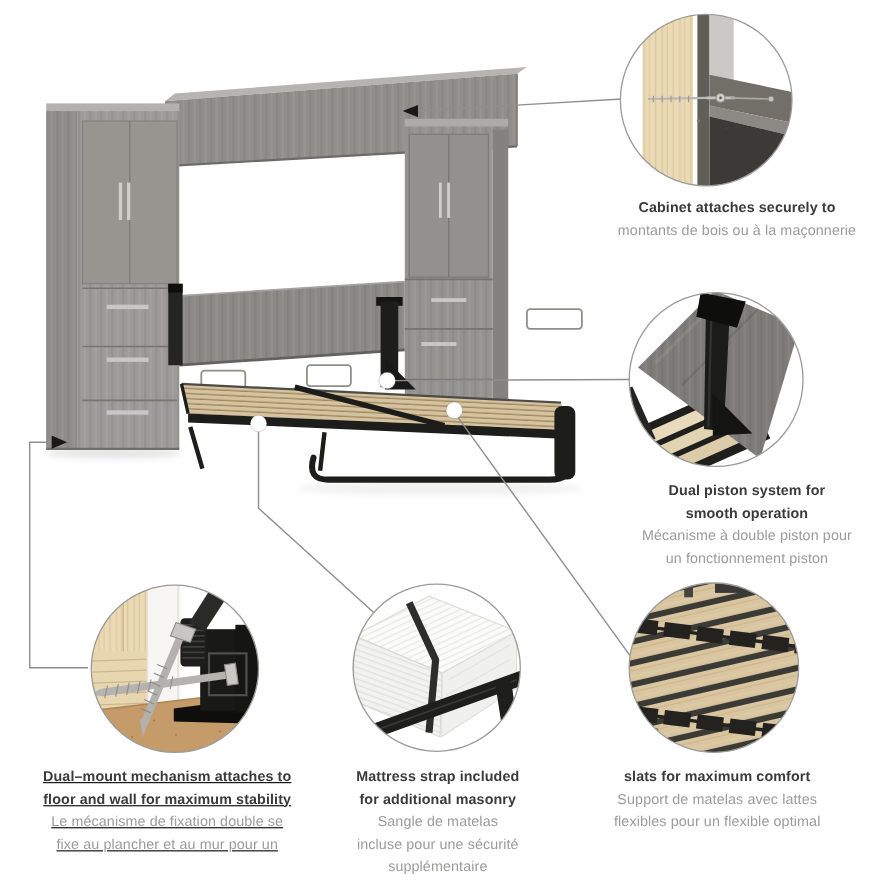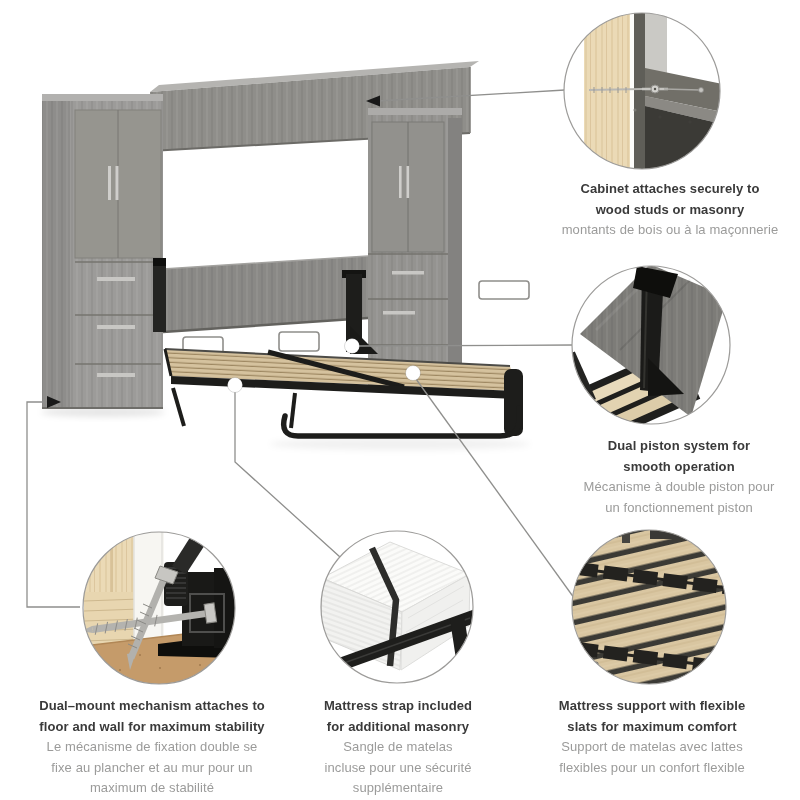--- a/index.html
+++ b/index.html
@@ -341,47 +341,44 @@
       <circle cx="596" cy="664" r="2.5" fill="#787772"></circle>
       <rect x="622" y="528" width="8" height="15" fill="#45443f"></rect>
       <rect x="650" y="527" width="30" height="12" fill="#3a3936"></rect>
     </g>
     <circle cx="649" cy="607" r="77" fill="none" stroke="#9c9b99" stroke-width="1.2"></circle>
   </g>
 </svg>
 
   <div class="callout" style="left:670px;top:179px;">
     <div class="en">Cabinet attaches securely to</div>
-    <div class="en">wood studs or masonry</div>
     <div class="fr">montants de bois ou à la maçonnerie</div>
   </div>
 
   <div class="callout" style="left:655px;top:436px;margin-left:24px;">
     <div class="en">Dual piston system for</div>
     <div class="en">smooth operation</div>
     <div class="fr">Mécanisme à double piston pour</div>
     <div class="fr">un fonctionnement piston</div>
   </div>
 
-  <div class="callout" style="left:152px;top:696px;">
+  <div class="callout" style="left:152px;top:696px;text-decoration:underline;">
     <div class="en">Dual–mount mechanism attaches to</div>
     <div class="en">floor and wall for maximum stability</div>
     <div class="fr">Le mécanisme de fixation double se</div>
     <div class="fr">fixe au plancher et au mur pour un</div>
-    <div class="fr">maximum de stabilité</div>
   </div>
 
   <div class="callout" style="left:398px;top:696px;">
     <div class="en">Mattress strap included</div>
     <div class="en">for additional masonry</div>
     <div class="fr">Sangle de matelas</div>
     <div class="fr">incluse pour une sécurité</div>
     <div class="fr">supplémentaire</div>
   </div>
 
   <div class="callout" style="left:652px;top:696px;">
-    <div class="en">Mattress support with flexible</div>
     <div class="en">slats for maximum comfort</div>
     <div class="fr">Support de matelas avec lattes</div>
-    <div class="fr">flexibles pour un confort flexible</div>
+    <div class="fr">flexibles pour un flexible optimal</div>
   </div>
 
 </div>
 
 </body></html>

